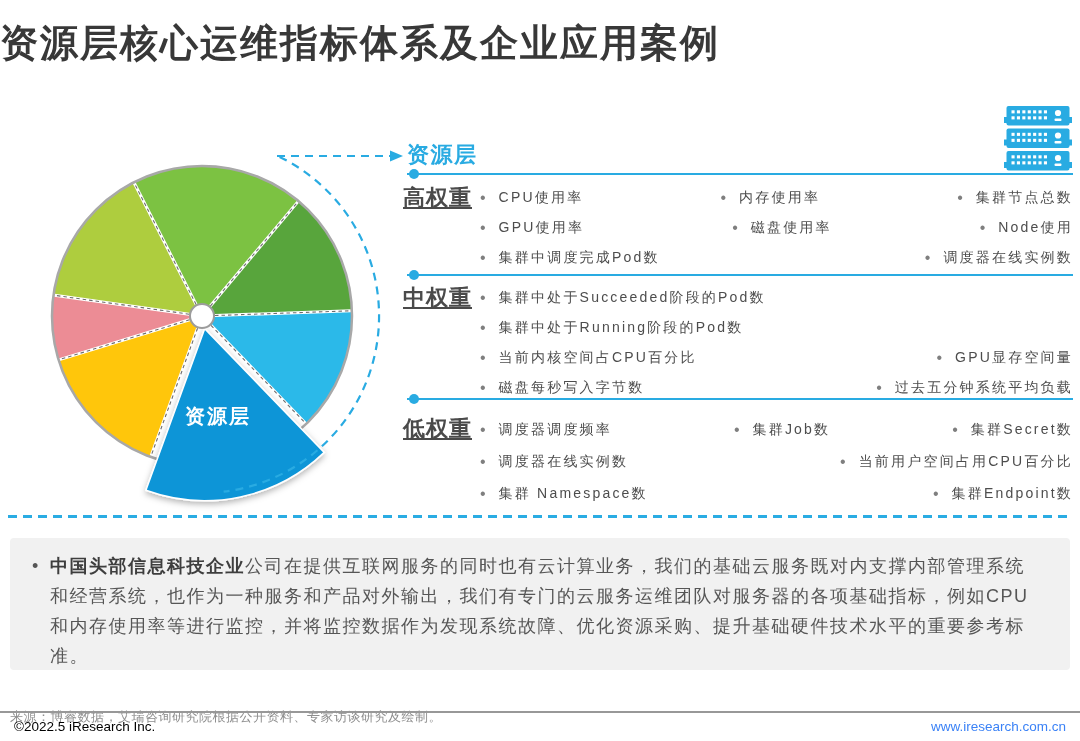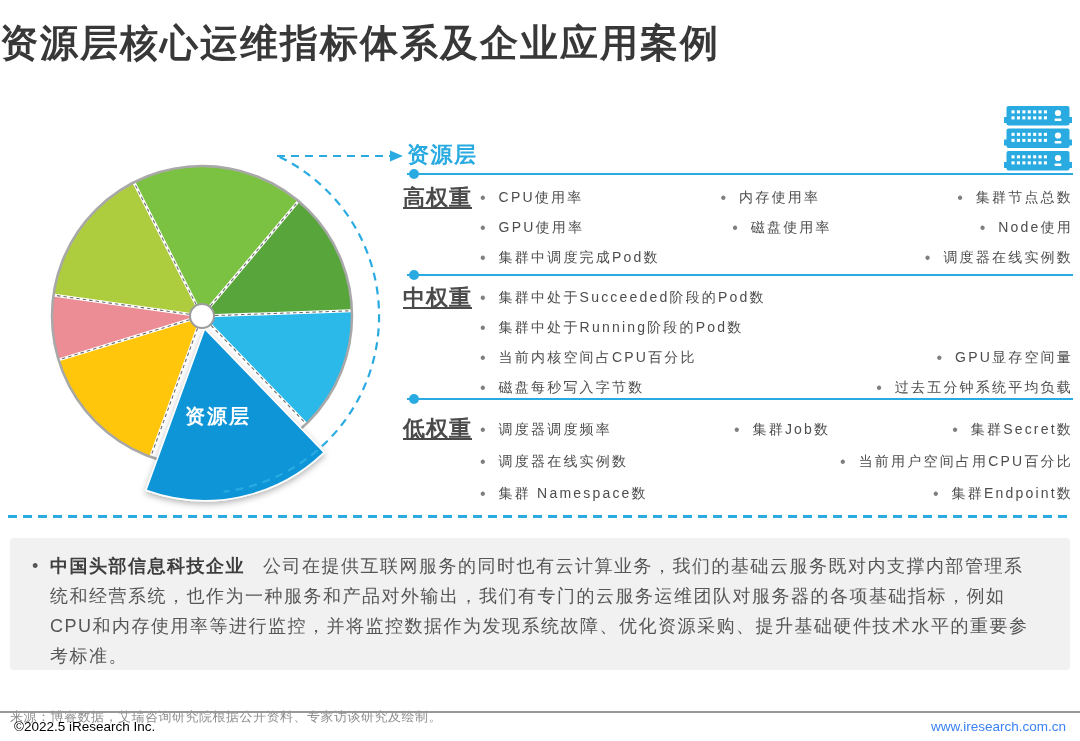--- a/index.html
+++ b/index.html
@@ -45,21 +45,21 @@
   
   .big-divider{position:absolute;left:0;top:515px;width:1080px;height:4px;}
   
   .case-box{
     position:absolute;left:10px;top:538px;width:1060px;height:132px;
     background:#F1F1F1;border-radius:4px;box-sizing:border-box;
     padding:13px 28px 0 40px;
   }
   .case-text{font-size:18px;line-height:30px;color:#565656;letter-spacing:1.5px;position:relative;}
   .case-bullet{position:absolute;left:-18px;top:0;color:#565656;}
-  .case-lead{font-weight:700;color:#3E3E3E;margin-right:18px;}
+  .case-lead{font-weight:700;color:#3E3E3E;margin-right:0;}
   
   .source{position:absolute;left:10px;top:680px;font-size:13px;color:#8E8E8E;letter-spacing:0.5px;margin-top:28px;}
   .footer-rule{position:absolute;left:0;right:0;top:711px;height:2px;background:#989898;}
   .footer-left{position:absolute;left:14px;top:719px;font-size:13.5px;color:#000000;}
   .footer-right{position:absolute;right:14px;top:719px;font-size:13.5px;color:#3b82f6;}
 </style>
 </head>
 <body>
 
 <div class="stage">

